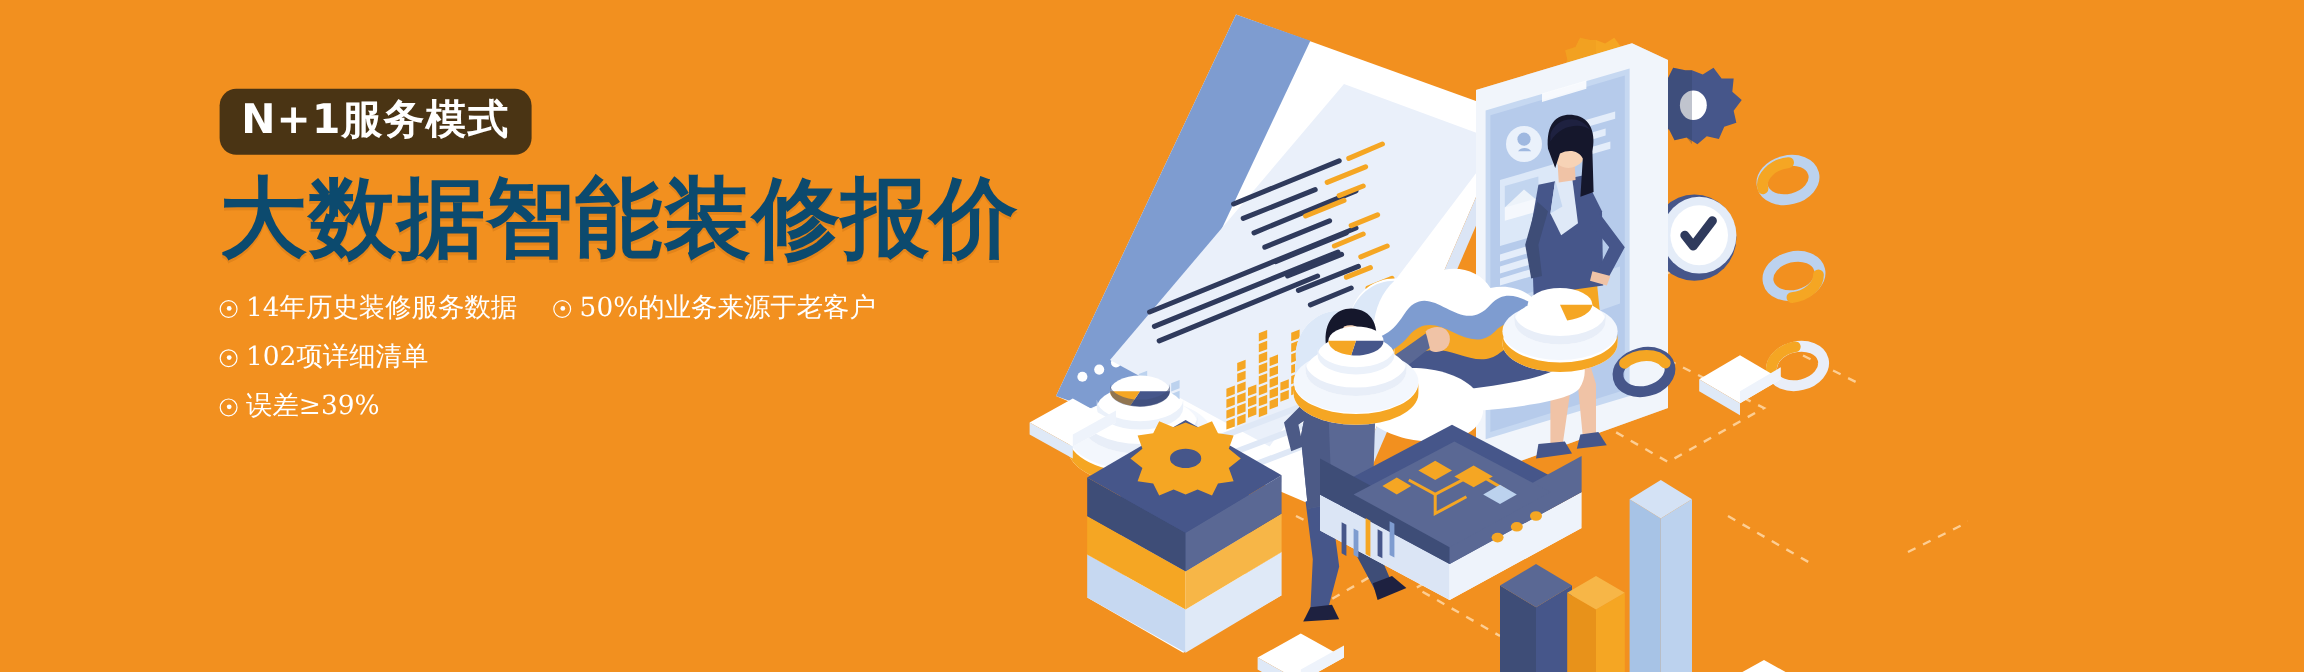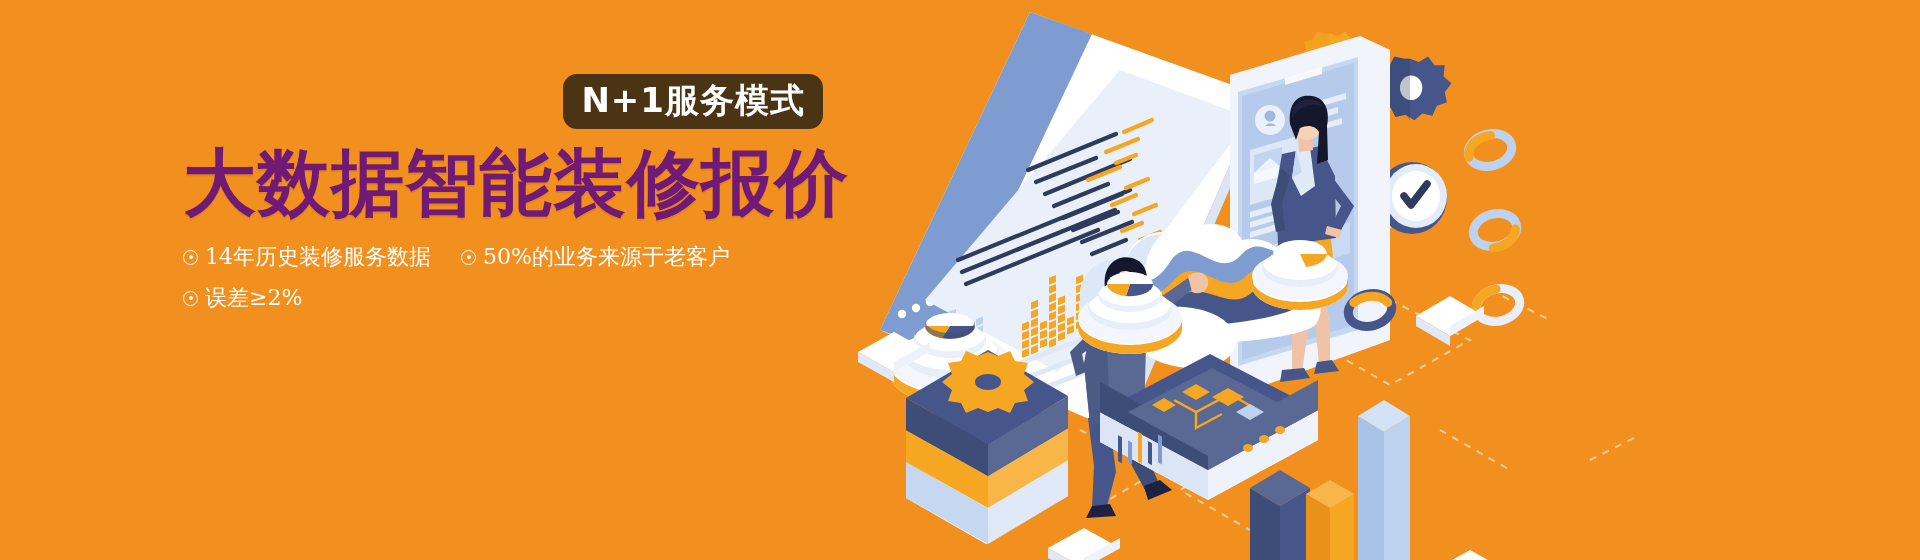--- a/index.html
+++ b/index.html
@@ -5,42 +5,41 @@
   html,body{margin:0;padding:0;}
   body{
     width:1920px;height:560px;overflow:hidden;
     font-family:"Liberation Sans","DejaVu Sans",sans-serif;
     background:#f2901f;
   }
   .banner{
     position:relative;width:1640px;height:560px;
     background:#f2901f;
     overflow:hidden;
-    text-align:right;
   }
 
   
   .copy{
     position:absolute;left:183px;top:74px;width:640px;
   }
   .badge{
     display:inline-block;
     background:#4a3414;
     color:#ffffff;
     font-size:34px;
     line-height:1;
     padding:9px 18px 12px 18px;
     border-radius:14px;
     letter-spacing:1px;
     font-weight:700;
     font-family:"DejaVu Sans","Liberation Sans",sans-serif;
   }
   .headline{
     margin-top:17px;
-    color:#701a75;
+    color:#0c4a6e;
     font-size:73px;
     line-height:1;
     font-weight:800;
     letter-spacing:1px;
     white-space:nowrap;
     font-family:"DejaVu Sans","Liberation Sans",sans-serif;
     text-shadow:0 2px 0 rgba(180,95,10,.25);
   }
   .bullets{
     margin-top:26px;
@@ -86,21 +85,25 @@
 
     <div class="bullets">
 
       <div class="bcol left">
         <div class="bullet">
           <span class="dot"></span>
           <span>14年历史装修服务数据</span>
         </div>
         <div class="bullet">
           <span class="dot"></span>
-          <span>误差≥2%</span>
+          <span>102项详细清单</span>
+        </div>
+        <div class="bullet">
+          <span class="dot"></span>
+          <span>误差≥39%</span>
         </div>
       </div>
 
       <div class="bcol right">
         <div class="bullet">
           <span class="dot"></span>
           <span>50%的业务来源于老客户</span>
         </div>
       </div>
 

